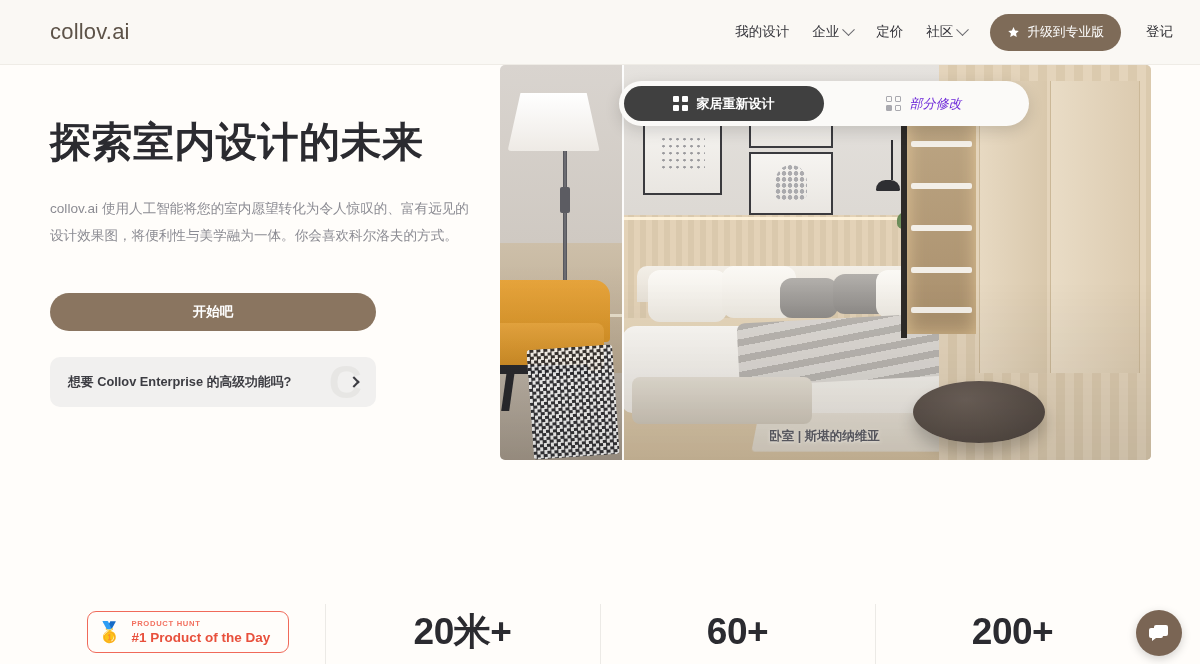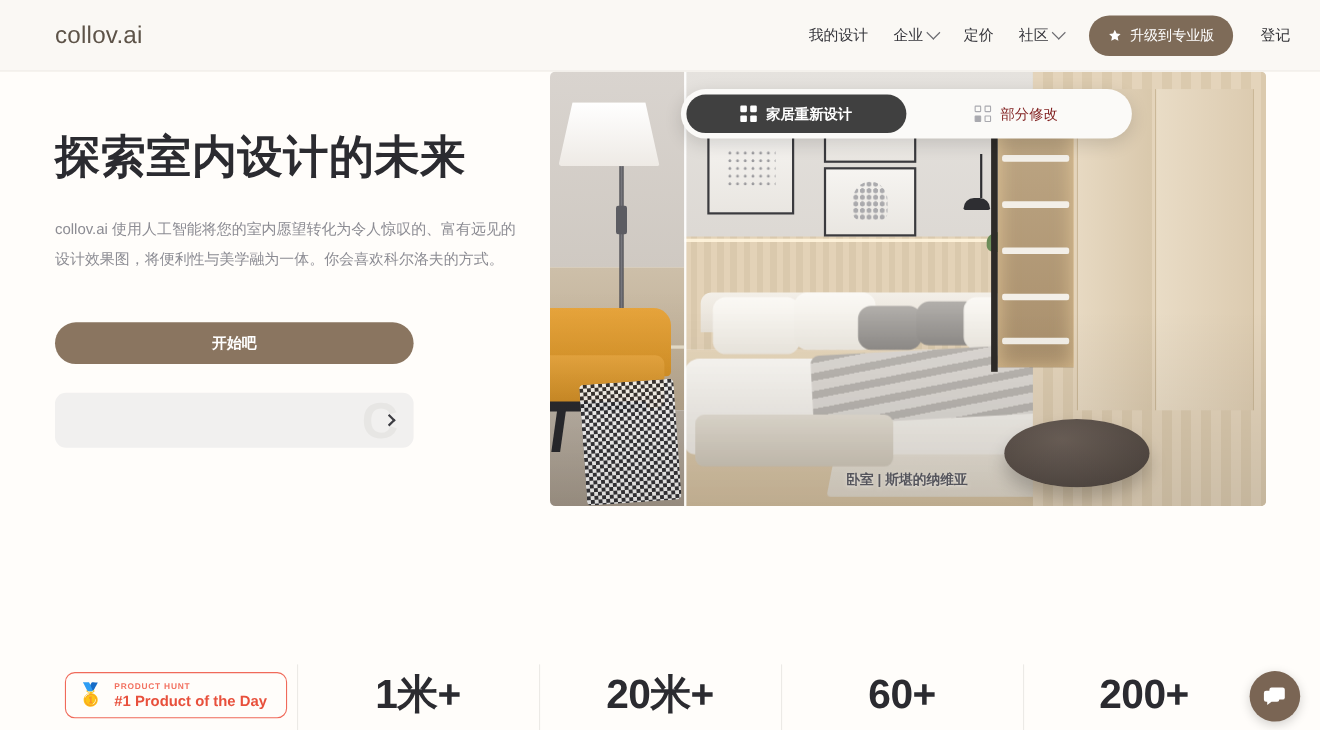--- a/index.html
+++ b/index.html
@@ -308,21 +308,21 @@
     border-radius: 22px;
     display: flex;
     align-items: center;
     justify-content: center;
     gap: 9px;
     font-size: 13px;
     cursor: pointer;
     white-space: nowrap;
   }
   .tab.active { background: #404040; color: #fff; font-weight: 600; }
-  .tab.inactive { color: #7f1d1d; }
+  .tab.inactive { color: #6d28d9; font-style: italic; }
   .grid-icon { display: grid; grid-template-columns: 6px 6px; gap: 3px; }
   .grid-icon i { width: 6px; height: 6px; background: #fff; border-radius: 1px; display:block; }
   .grid-icon-o { display: grid; grid-template-columns: 6px 6px; gap: 3px; }
   .grid-icon-o i { width: 6px; height: 6px; border: 1.2px solid #a9a9af;
     border-radius: 1px; display:block; box-sizing: border-box; }
   .grid-icon-o i.fill { background:#a9a9af; }
 
   .btn-generate {
     position: absolute;
     left: 244px; top: 322px;
@@ -456,20 +456,21 @@
 <div class="hero">
 
   <div class="hero-left">
     <h1 class="hero-title">探索室内设计的未来</h1>
     <p class="hero-sub">collov.ai 使用人工智能将您的室内愿望转化为令人惊叹的、富有远见的设计效果图，将便利性与美学融为一体。你会喜欢科尔洛夫的方式。</p>
 
     <button class="btn-start">开始吧</button>
 
     <div class="enterprise-card">
       <div class="wm">C</div>
+      <span class="enterprise-text">想要 Collov Enterprise 的高级功能吗?</span>
       <span class="chev-right"></span>
     </div>
   </div>
 
   <div class="hero-right">
     <div class="img-frame">
 
       <div class="room room-before">
         <div class="b-wall-top"></div>
         <div class="b-wall-mid"></div>
@@ -565,23 +566,20 @@
     <div class="ph-badge">
       <span class="ph-medal">🥇</span>
       <span>
         <div class="ph-kicker">PRODUCT HUNT</div>
         <div class="ph-title">#1 Product of the Day</div>
       </span>
     </div>
   </div>
 
   <div class="stat-col">
-    <div class="stat-val">1米+</div>
-  </div>
-  <div class="stat-col">
     <div class="stat-val">20米+</div>
   </div>
   <div class="stat-col">
     <div class="stat-val">60+</div>
   </div>
   <div class="stat-col">
     <div class="stat-val">200+</div>
   </div>
 </div>
 

